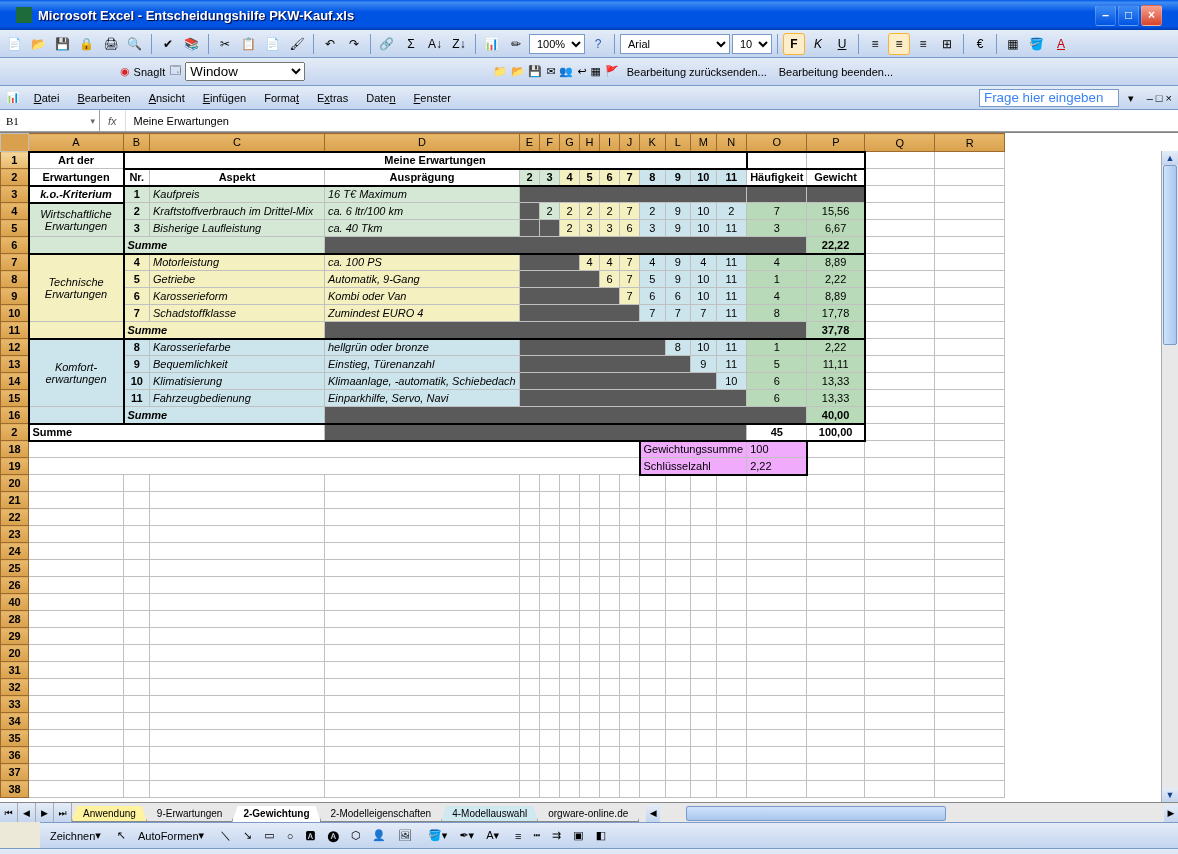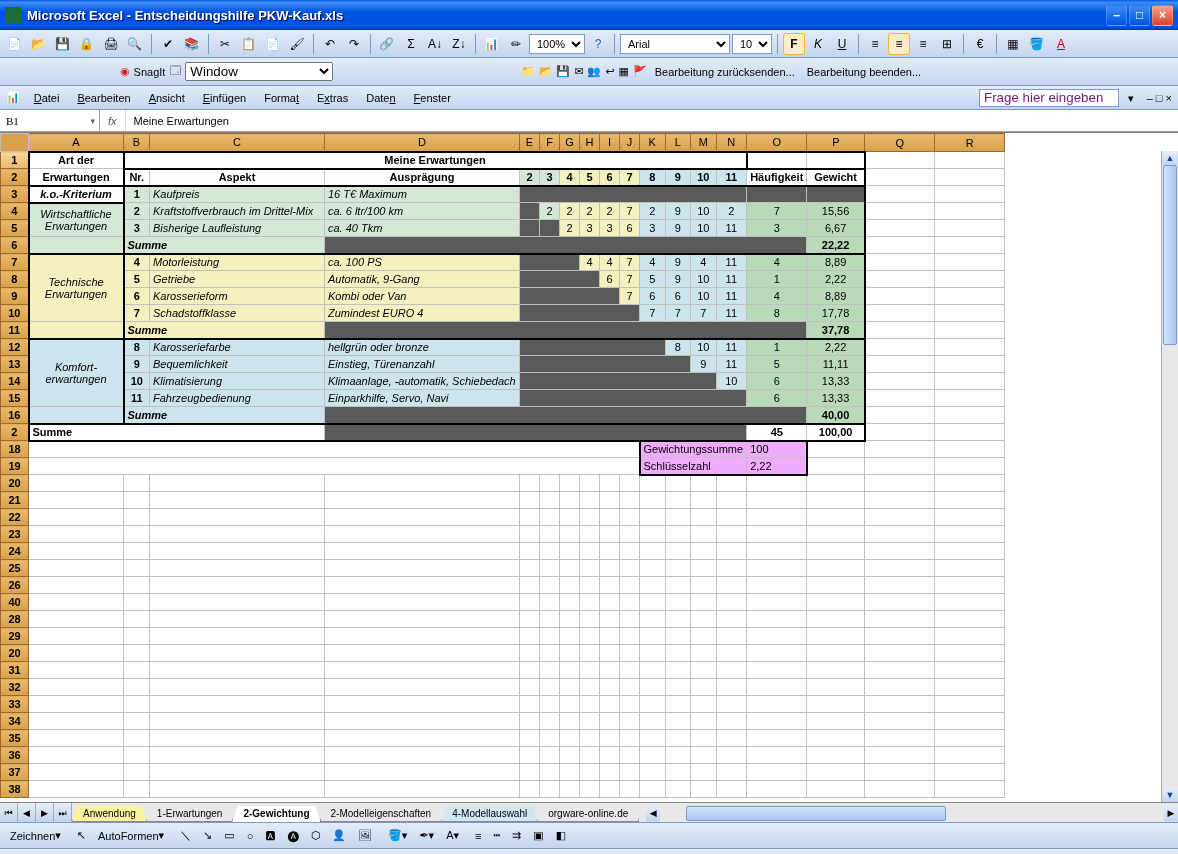--- a/index.html
+++ b/index.html
@@ -1,37 +1,37 @@
 <!DOCTYPE html>
 <html><head>
 <meta charset="utf-8">
 <style>
 * { box-sizing: border-box; margin: 0; padding: 0; }
 body { font-family: Tahoma, Arial, sans-serif; font-size: 11px; background: #ece9d8; width: 1178px; height: 854px; overflow: hidden; position: relative; }
 
 
-.title-bar { background: linear-gradient(to bottom, #0058e6 0%, #3f8cf3 8%, #0054e3 40%, #0054e3 88%, #003bb0 100%); height: 30px; display: flex; align-items: center; padding: 0 5px; color: #fff; }
+.title-bar { background: linear-gradient(to bottom, #0058e6 0%, #3f8cf3 8%, #0054e3 40%, #0054e3 88%, #003bb0 100%); height: 30px; display: flex; align-items: center; padding: 0 16px; color: #fff; }
 .title-bar .app-icon { width: 16px; height: 16px; background: #1d6b3a; margin-right: 6px; display:inline-block; }
 .title-bar .title { font-weight: bold; font-size: 13px; flex: 1; text-shadow: 1px 1px 1px #003; }
 .win-btns { display: flex; gap: 2px; }
 .win-btn { width: 21px; height: 21px; border-radius: 3px; border: 1px solid #fff3; display:flex; align-items:center; justify-content:center; color:#fff; font-weight:bold; font-size:12px; }
 .win-min,.win-max { background: linear-gradient(to bottom,#3f8cf3,#0054e3); }
 .win-close { background: linear-gradient(to bottom,#f5a191,#d9442b); }
 
 
 .toolbar { background: linear-gradient(to bottom,#e4ecf7,#c4d5ef); border-bottom: 1px solid #7a9ac9; height: 28px; display: flex; align-items: center; padding: 0 4px; gap: 2px; }
 .toolbar .tb-btn { width: 22px; height: 22px; border: 1px solid transparent; border-radius: 3px; display:flex; align-items:center; justify-content:center; cursor:pointer; font-size:12px; }
 .toolbar .sep { width: 1px; height: 20px; background: #7a9ac9; margin: 0 3px; }
 .toolbar select, .toolbar input { font-size: 11px; border: 1px solid #7a9ac9; height: 20px; padding: 0 3px; background:#fff; }
 
 .menubar { background: linear-gradient(to bottom,#e4ecf7,#c4d5ef); border-bottom: 1px solid #7a9ac9; height: 24px; display: flex; align-items: center; padding: 0 6px; gap: 2px; }
 .menubar .menu-item { padding: 3px 8px; cursor:pointer; border-radius: 3px; }
 .menubar .mn-u { text-decoration: underline; }
 .menubar .help-box { margin-left: auto; }
-.menubar input.help { width: 140px; height: 18px; border: 1px solid #7a9ac9; color: #701a75; padding: 0 4px; }
+.menubar input.help { width: 140px; height: 18px; border: 1px solid #7a9ac9; color: #3b82f6; padding: 0 4px; }
 
 
 .fbar { background: #fff; border-bottom: 1px solid #a0a0a0; height: 22px; display:flex; align-items:center; }
 .fbar .namebox { width: 100px; border-right: 1px solid #a0a0a0; height:100%; display:flex; align-items:center; padding: 0 6px; position:relative;font-family:Liberation Serif, serif; }
 .fbar .namebox::after { content:"▾"; position:absolute; right:4px; color:#666; font-size:9px; }
 .fbar .fx { padding: 0 8px; font-style: italic; color:#555; border-right: 1px solid #ddd; height:100%; display:flex; align-items:center; }
 .fbar .formula { flex:1; padding: 0 8px; }
 
 
 .grid-wrap { position: relative; background: #fff; height: 670px; overflow: hidden; border-top: 1px solid #808080; }
@@ -72,21 +72,21 @@
 .sheet-tab { padding: 2px 10px; background: #fff; border: 1px solid #888; border-top:none; border-bottom:1px solid #fff; margin-right:-1px; clip-path: polygon(5px 0, calc(100% - 5px) 0, 100% 100%, 0 100%); font-size:10px; cursor:pointer; position:relative; }
 .sheet-tab.inactive { background: #e8e8e8; border-bottom: 1px solid #888; }
 .sheet-tab.warn { background: #fff3a0; }
 .sheet-tab.bluei { background: #d0e8f0; }
 .hscroll { flex:1; height:17px; background:#e8e8e8; position:relative; margin-left:8px; }
 .hscroll .thumb { position:absolute; top:1px; bottom:1px; left:40px; width: 260px; background:linear-gradient(to bottom,#cfe3fb,#a9c7ee); border:1px solid #7a9ac9; border-radius:2px; }
 .hscroll .arr { position:absolute; top:0; bottom:0; width:14px; background:linear-gradient(to bottom,#e4ecf7,#c4d5ef); text-align:center; font-size:9px; line-height:17px; }
 .hscroll .arr.l { left:0; } .hscroll .arr.r { right:0; }
 
 
-.draw-bar { background: linear-gradient(to bottom,#e4ecf7,#c4d5ef); height: 26px; border-top:1px solid #7a9ac9; display:flex; align-items:center; padding: 0 6px; gap:4px; }
+.draw-bar { background: linear-gradient(to bottom,#e4ecf7,#c4d5ef); height: 26px; border-top:1px solid #7a9ac9; display:flex; align-items:center; padding: 0 6px; gap:4px;margin-left:40px; }
 .draw-bar .db-btn { height:20px; padding:0 4px; display:flex; align-items:center; cursor:pointer; font-size:11px; }
 
 
 .status-bar { background: linear-gradient(to bottom,#e4ecf7,#c4d5ef); height: 22px; display:flex; align-items:center; padding: 0 8px; font-size:11px; border-top:1px solid #7a9ac9; }
 
 .snag-row { background: linear-gradient(to bottom,#e4ecf7,#c4d5ef); height: 28px; border-bottom:1px solid #7a9ac9; display:flex; align-items:center; padding-left: 120px; gap:4px; }
 
 .selected-cell { border: 2px solid #000 !important; position:relative; }
 </style>
 </head>
@@ -147,21 +147,21 @@
   <div class="sep"></div>
   <div class="tb-btn">▦</div>
   <div class="tb-btn">🪣</div>
   <div class="tb-btn" style="color:#c00;text-decoration:underline">A</div>
 </div>
 
 <div class="snag-row">
   <div class="tb-btn" style="color:#d22">◉</div>
   <span class="label-text">SnagIt</span>
   <div class="tb-btn">🗔</div>
-  <select style="width:148px"><option>Window</option></select>
+  <select style="width:120px"><option>Window</option></select>
   <div style="width:180px"></div>
   <div class="tb-btn">📁</div>
   <div class="tb-btn">📂</div>
   <div class="tb-btn">💾</div>
   <div class="tb-btn">✉</div>
   <div class="tb-btn">👥</div>
   <div class="tb-btn">↩</div>
   <div class="tb-btn">▦</div>
   <div class="tb-btn">🚩</div>
   <div class="sep"></div>
@@ -928,21 +928,21 @@
 
 <div class="sheet-tab-bar">
   <div class="sheet-nav">
     <div>⏮</div>
     <div>◀</div>
     <div>▶</div>
     <div>⏭</div>
   </div>
   <div class="sheet-tabs">
     <div class="sheet-tab warn inactive">Anwendung</div>
-    <div class="sheet-tab inactive">1-Erwartungen</div>
+    <div class="sheet-tab inactive">9-Erwartungen</div>
     <div class="sheet-tab" style="font-weight:bold">2-Gewichtung</div>
     <div class="sheet-tab inactive">2-Modelleigenschaften</div>
     <div class="sheet-tab bluei inactive">4-Modellauswahl</div>
     <div class="sheet-tab inactive">orgware-online.de</div>
   </div>
   <div class="hscroll">
     <div class="arr l">◀</div>
     <div class="thumb"></div>
     <div class="arr r">▶</div>
   </div>

